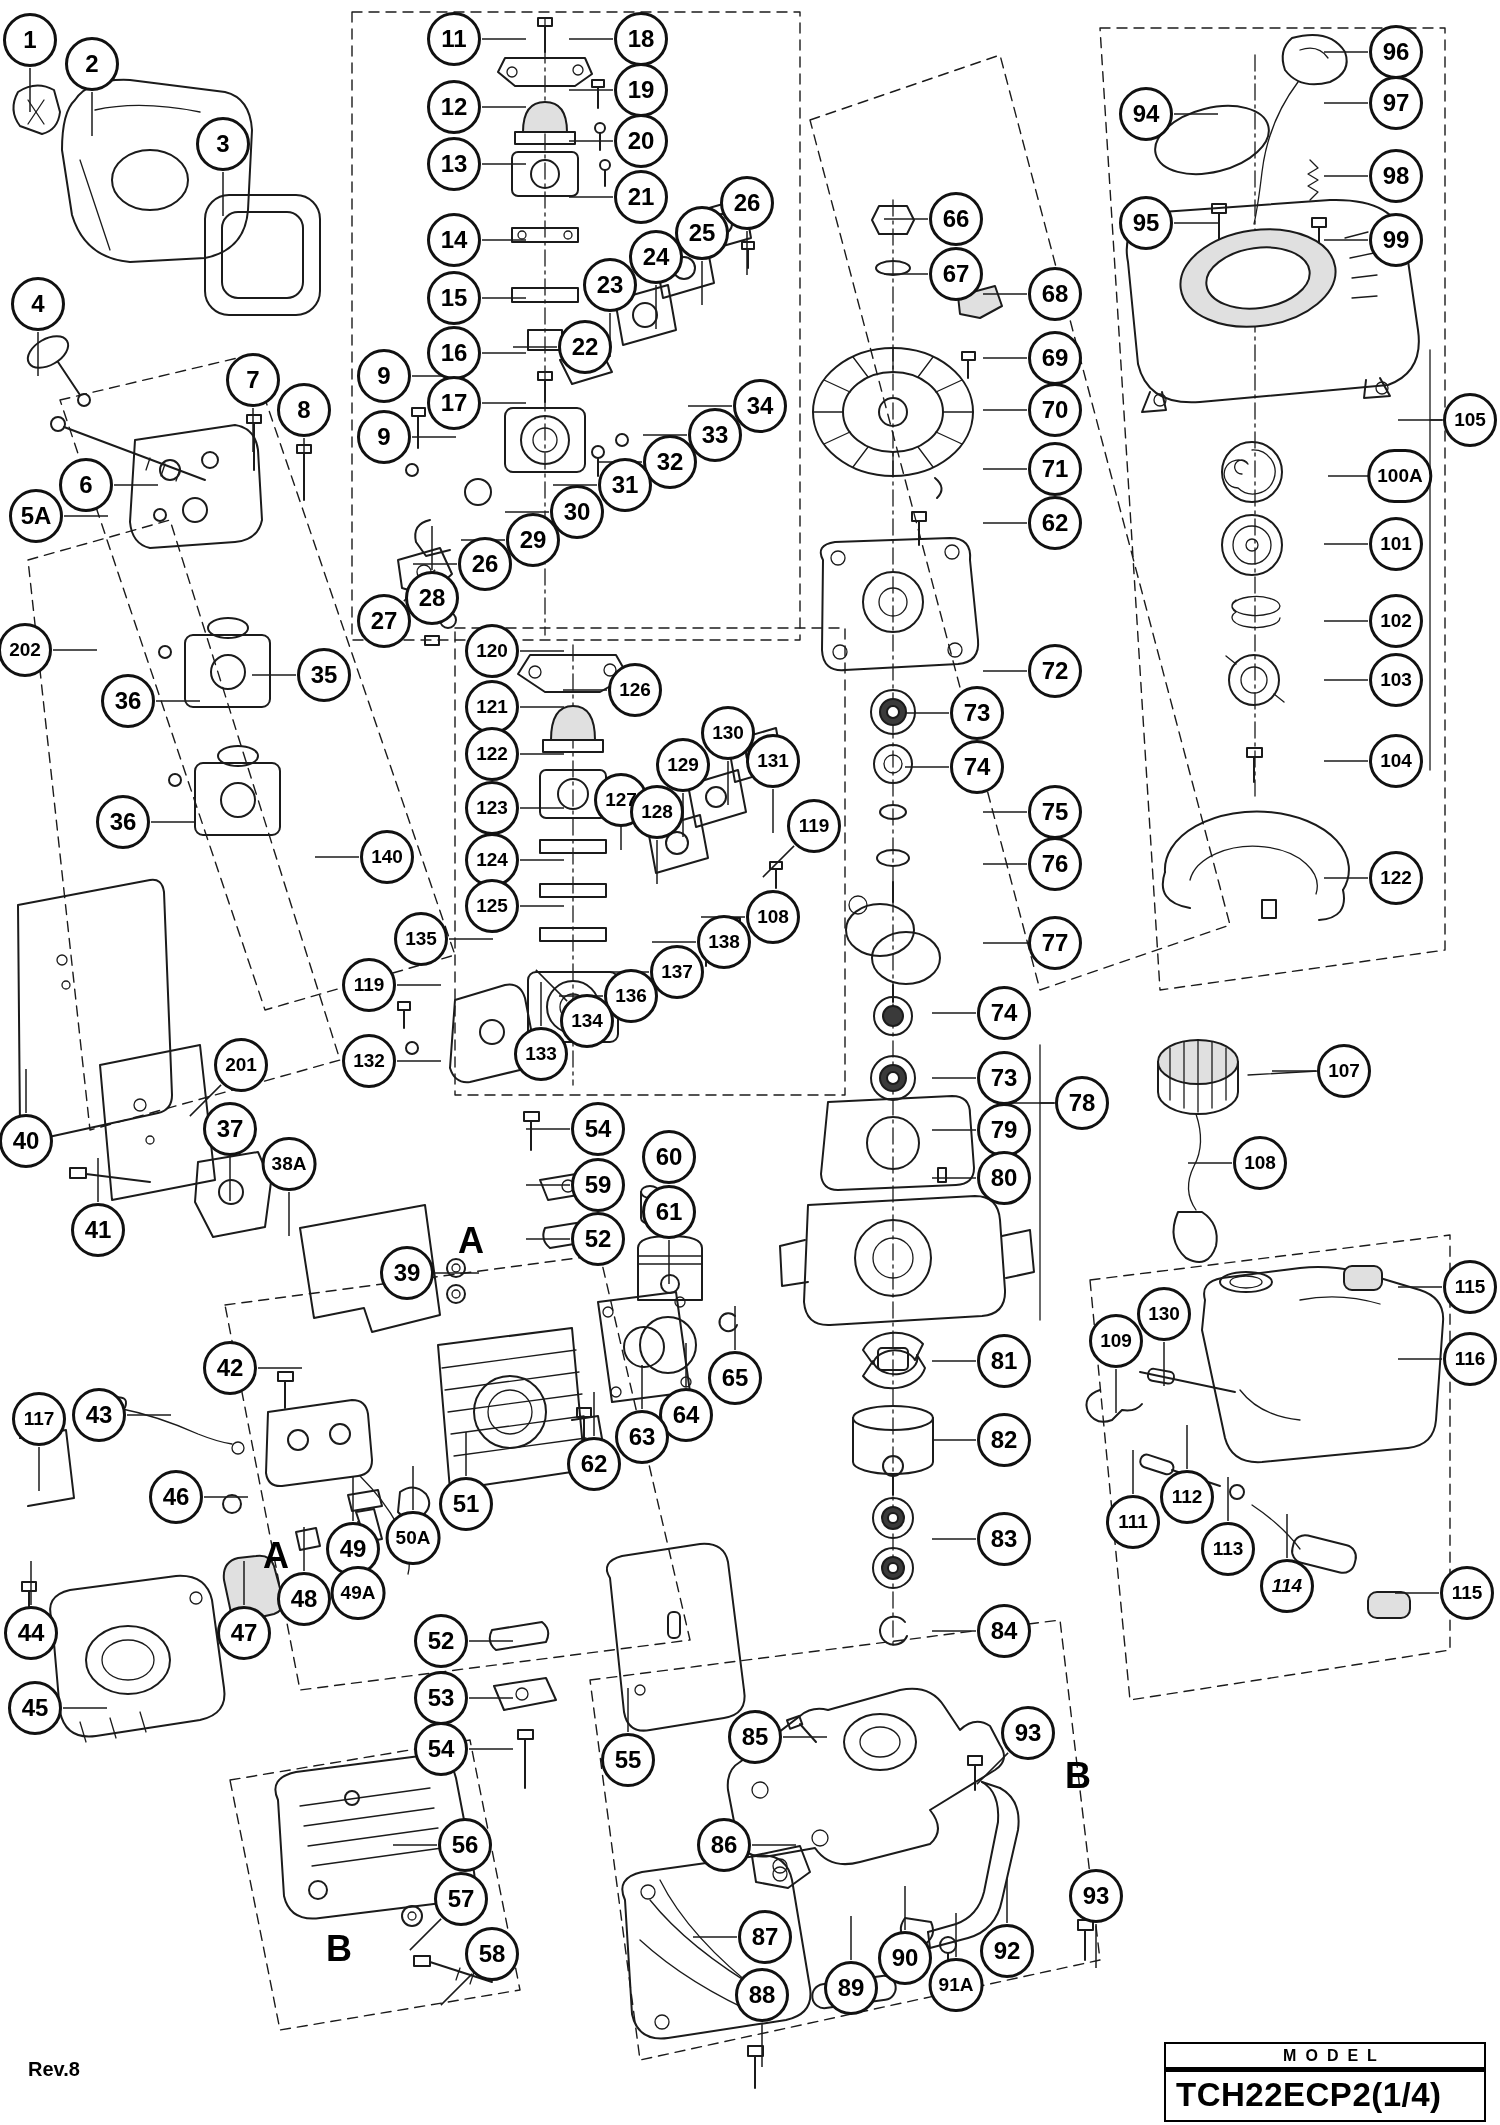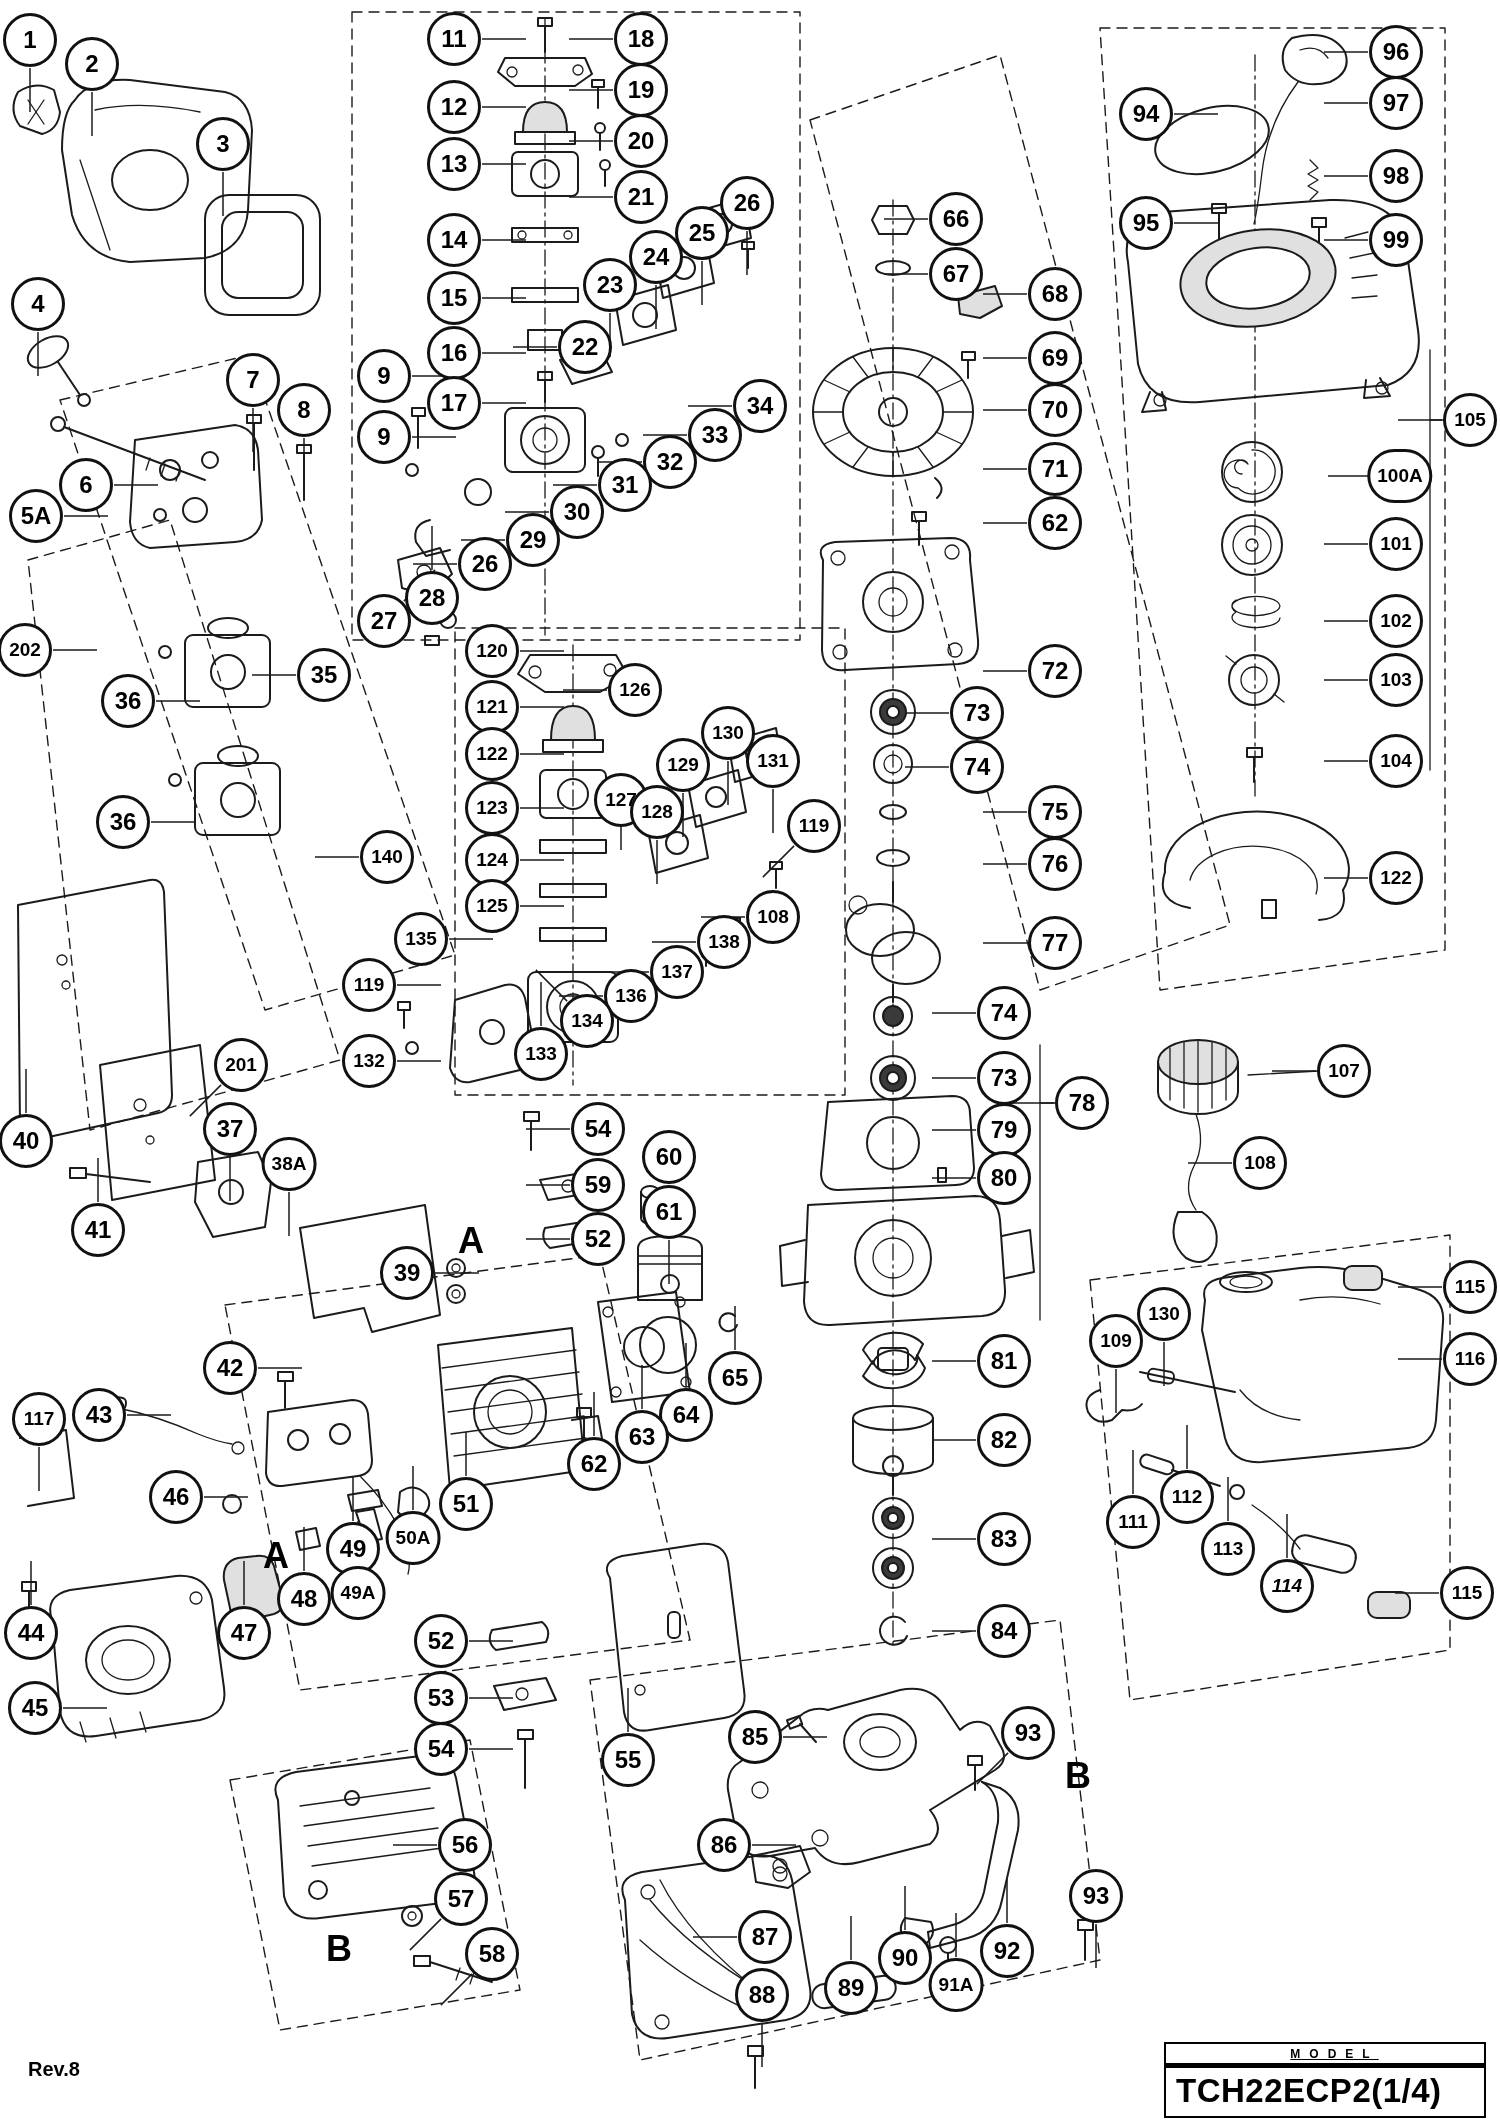--- a/index.html
+++ b/index.html
@@ -33,22 +33,22 @@
   }
   #rev {
     position:absolute; left:28px; top:2058px;
     font-weight:bold; font-size:20px; color:#000; z-index:3;
   }
   .model-box {
     position:absolute; left:1164px; top:2042px; width:322px;
     border:2px solid #000; background:#fff; z-index:3;
   }
   .model-label {
-    font-size:12px; font-weight:bold; letter-spacing:9px; text-align:center;
-    padding:3px 0 2px 19px; border-bottom:5px solid #000;text-decoration:underline;
+    font-size:16px; font-weight:bold; letter-spacing:9px; text-align:center;
+    padding:3px 0 2px 19px; border-bottom:5px solid #000;
   }
   .model-value {
     font-size:33px; font-weight:bold; letter-spacing:0.5px;
     padding:4px 8px 6px 10px;
   }
 </style>
 </head>
 <body>
 
 <div id="page">

